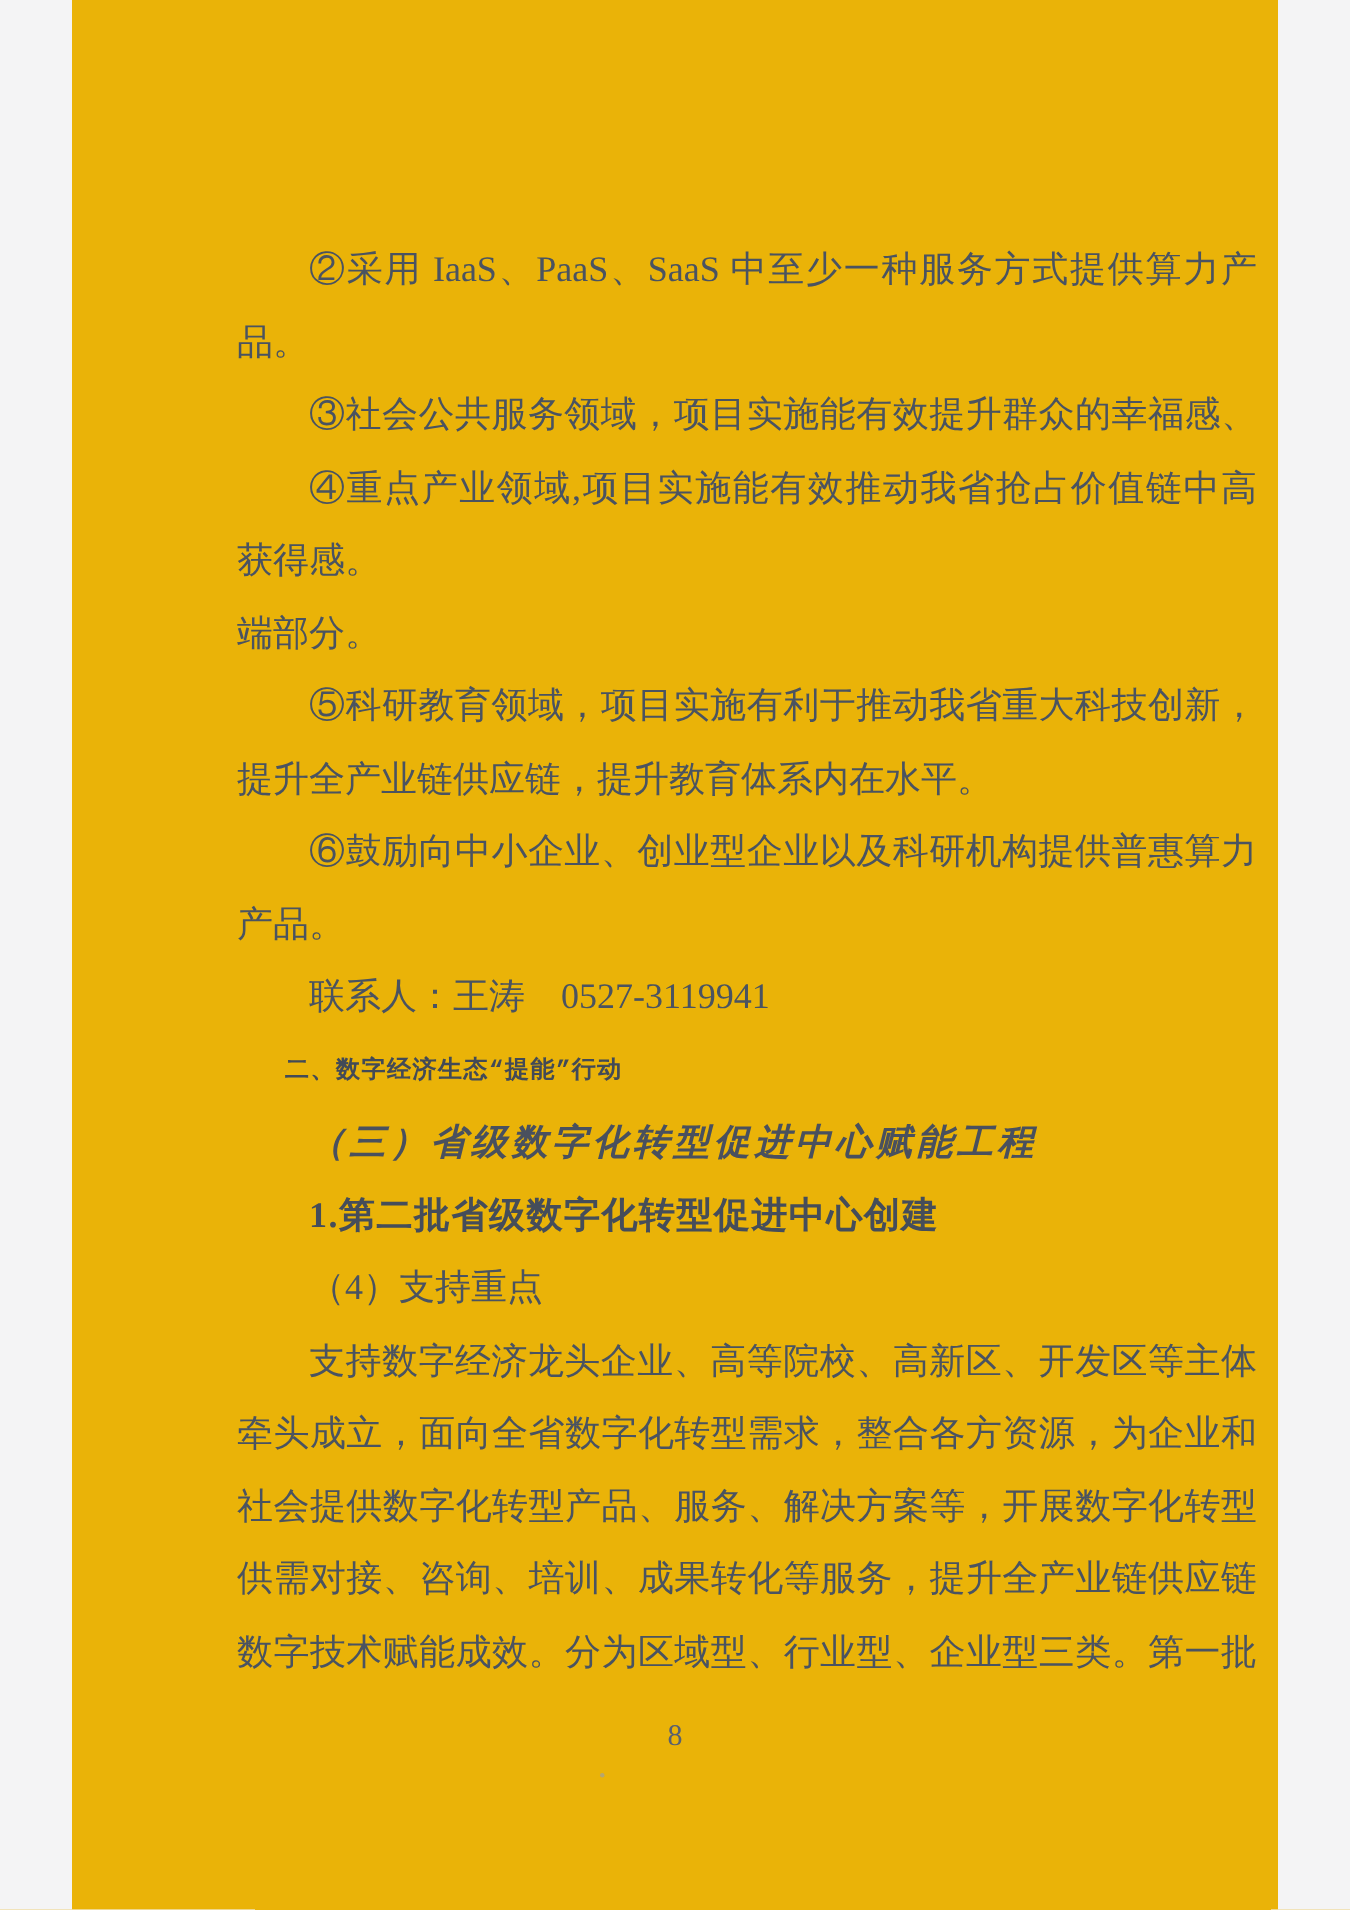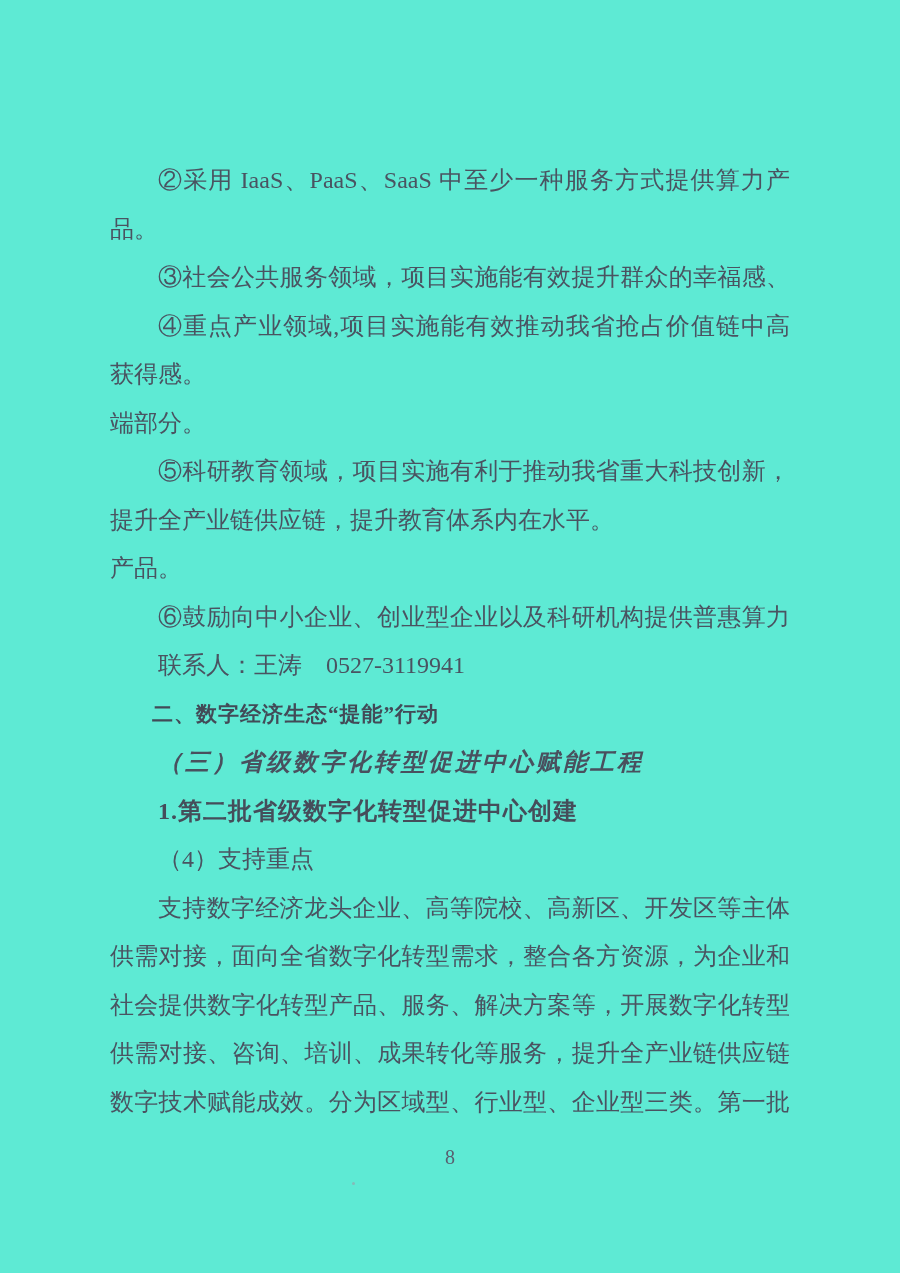--- a/index.html
+++ b/index.html
@@ -2,24 +2,24 @@
 <html><head>
 <meta charset="utf-8">
 <style>
   html, body {
     margin: 0;
     padding: 0;
     background: #f4f4f5;
   }
   .page {
     position: relative;
-    width: 900px;
+    width: 804px;
     height: 1273px;
     margin: 0 auto;
-    background: #5eead4;
+    background: #eab308;
     overflow: hidden;
     color: #4a5361;
     font-family: "Liberation Serif", "DejaVu Serif", serif;
   }
   .content {
     position: absolute;
     left: 110px;
     top: 156px;
     width: 680px;
   }
@@ -35,24 +35,24 @@
   .j {
     text-align: justify;
     text-align-last: justify;
   }
   
   .i {
     text-indent: 2em;
   }
   
   .hei {
-    font-family: Liberation Serif, serif;
+    font-family: Liberation Mono, monospace;
     font-weight: bold;
     color: #424a57;
-    font-size: 21px;
+    font-size: 16px;
     letter-spacing: 1px;
   }
   
   .kai {
     font-weight: bold;
     font-style: italic;
     color: #49505e;
     letter-spacing: 3px;
   }
   
@@ -88,29 +88,29 @@
 <div class="page">
   <div class="content">
     <div class="ln i j">②采用 IaaS、PaaS、SaaS 中至少一种服务方式提供算力产</div>
     <div class="ln">品。</div>
     <div class="ln i j">③社会公共服务领域，项目实施能有效提升群众的幸福感、</div>
     <div class="ln i j">④重点产业领域,项目实施能有效推动我省抢占价值链中高</div>
     <div class="ln">获得感。</div>
     <div class="ln">端部分。</div>
     <div class="ln i j">⑤科研教育领域，项目实施有利于推动我省重大科技创新，</div>
     <div class="ln">提升全产业链供应链，提升教育体系内在水平。</div>
+    <div class="ln i j">⑥鼓励向中小企业、创业型企业以及科研机构提供普惠算力</div>
     <div class="ln">产品。</div>
-    <div class="ln i j">⑥鼓励向中小企业、创业型企业以及科研机构提供普惠算力</div>
     <div class="ln i">联系人：王涛　0527-3119941</div>
     <div class="ln i hei">二、数字经济生态“提能”行动</div>
     <div class="ln i kai">（三）省级数字化转型促进中心赋能工程</div>
     <div class="ln i bold">1.第二批省级数字化转型促进中心创建</div>
     <div class="ln i">（4）支持重点</div>
     <div class="ln i j">支持数字经济龙头企业、高等院校、高新区、开发区等主体</div>
-    <div class="ln j">供需对接，面向全省数字化转型需求，整合各方资源，为企业和</div>
+    <div class="ln j">牵头成立，面向全省数字化转型需求，整合各方资源，为企业和</div>
     <div class="ln j">社会提供数字化转型产品、服务、解决方案等，开展数字化转型</div>
     <div class="ln j">供需对接、咨询、培训、成果转化等服务，提升全产业链供应链</div>
     <div class="ln j">数字技术赋能成效。分为区域型、行业型、企业型三类。第一批</div>
   </div>
 
   <div class="footer">8</div>
   <div class="speck"></div>
 </div>
 
 </body></html>

